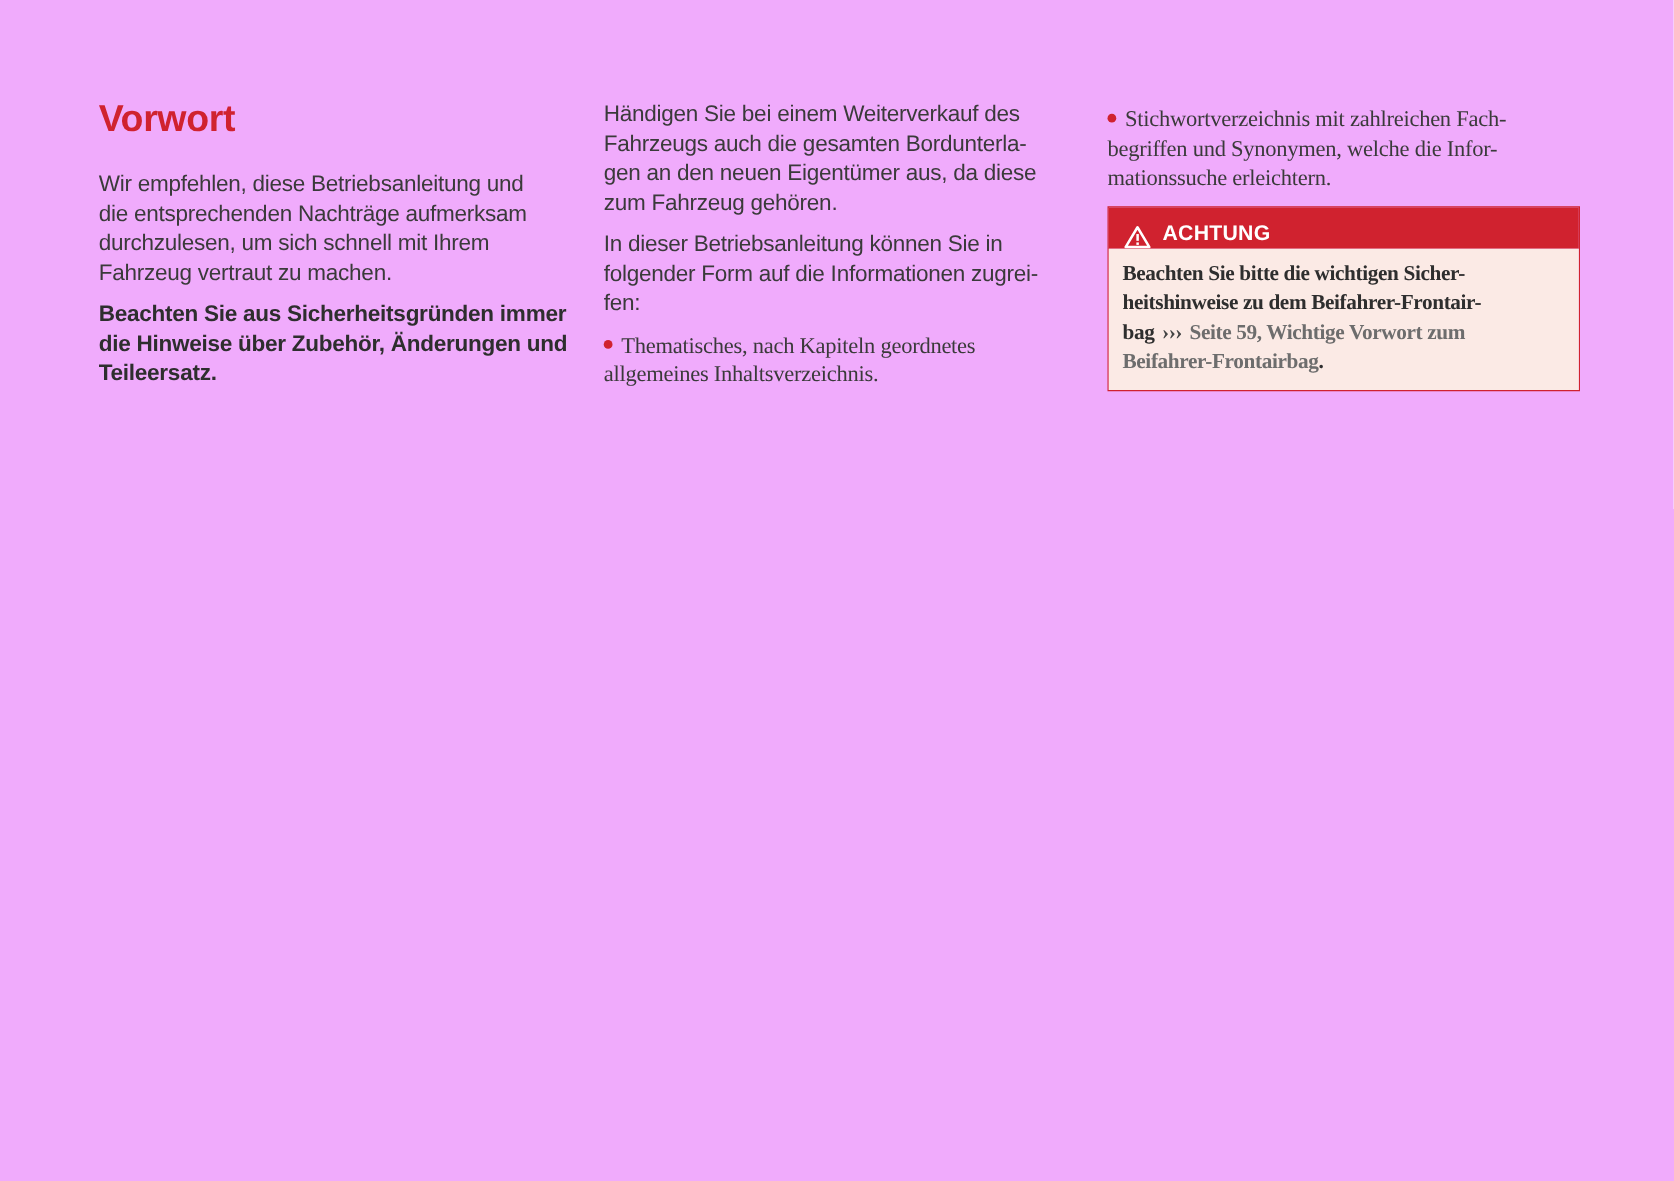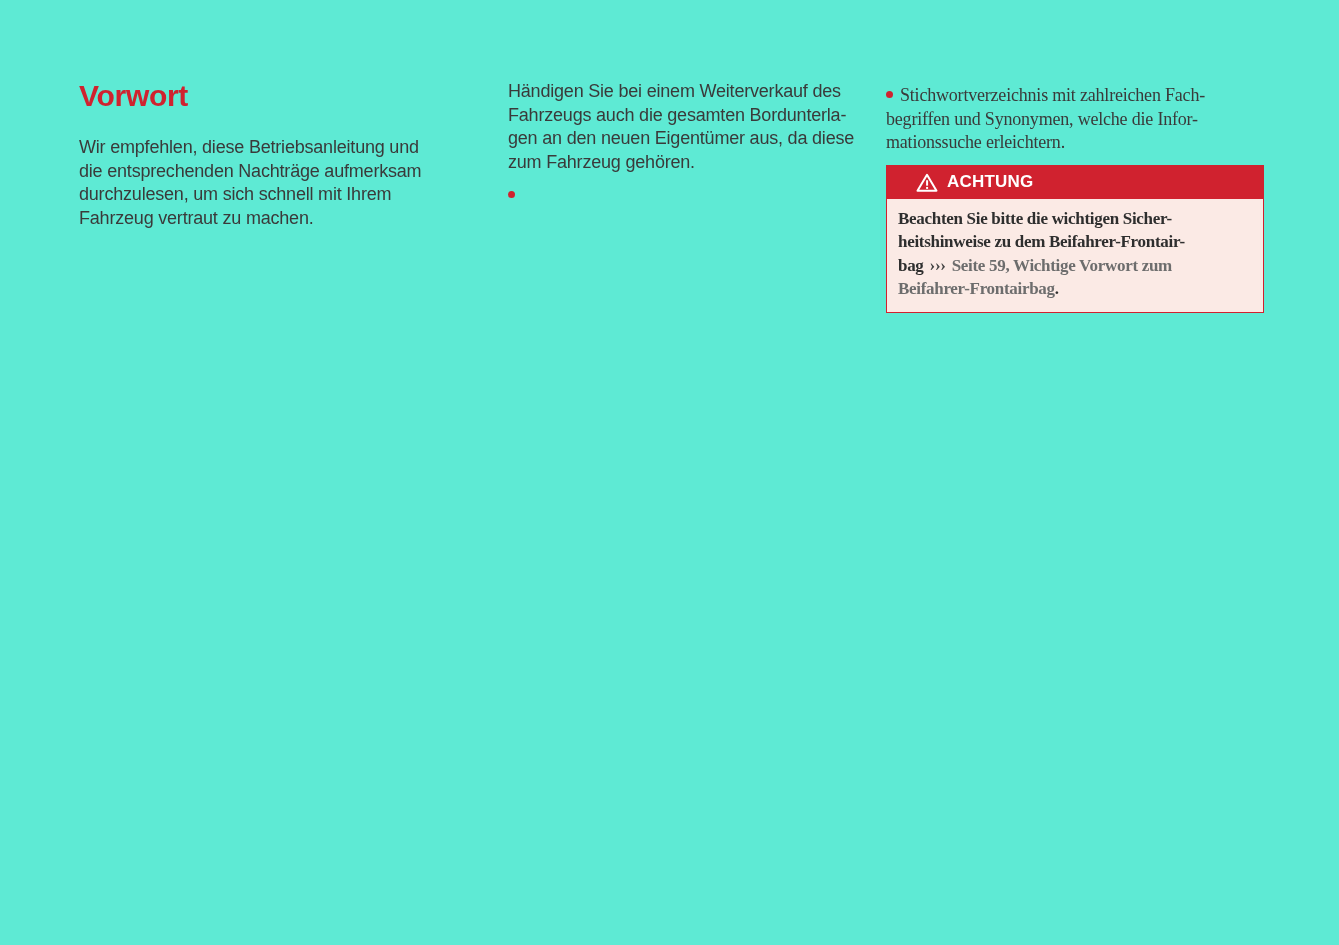--- a/index.html
+++ b/index.html
@@ -7,34 +7,34 @@
     --pink:#fbeae5;
     --text:#3a3a3a;
     --ref-gray:#6d6d6d;
   }
   *{box-sizing:border-box;}
   html,body{margin:0;padding:0;background:#ffffff;}
   .page{
     position:relative;
     width:1339px;
     height:945px;
-    background:#5eead4;
+    background:#f0abfc;
     font-family:"Liberation Sans", sans-serif;
     color:var(--text);
     overflow:hidden;
   }
   .col{
     position:absolute;
     top:80px;
     font-size:18px;
     line-height:23.5px;
     letter-spacing:-0.2px;
   }
   .col1{left:79px;width:400px;}
-  .col2{left:508px;width:400px;}
+  .col2{left:483px;width:400px;}
   .col3{left:886px;width:378px;}
   h1.title{
     margin:0 0 24px 0;
     font-size:30px;
     line-height:32px;
     font-weight:bold;
     color:var(--accent);
     letter-spacing:-0.3px;
   }
   p.para{
@@ -61,22 +61,22 @@
   
   .warning-box{
     margin-top:6px;
     border:1.5px solid var(--accent);
     width:378px;
   }
   .warning-header{
     background:var(--accent);
     height:33px;
     display:flex;
-    align-items:center;
-    padding:0 29px;
+    align-items:flex-end;
+    padding:0 12px;
     gap:9px;
   }
   .warning-header .label{
     color:#ffffff;
     font-weight:bold;
     font-size:17px;
     letter-spacing:0.2px;
   }
   .warning-body{
     background:var(--pink);
@@ -108,28 +108,35 @@
 <body>
 
 <div class="page">
 
   <div class="col col1">
     <h1 class="title">Vorwort</h1>
     <p class="para">Wir empfehlen, diese Betriebsanleitung und
 die entsprechenden Nachträge aufmerksam
 durchzulesen, um sich schnell mit Ihrem
 Fahrzeug vertraut zu machen.</p>
+    <p class="para bold">Beachten Sie aus Sicherheitsgründen immer
+die Hinweise über Zubehör, Änderungen und
+Teileersatz.</p>
   </div>
 
   <div class="col col2">
     <p class="para">Händigen Sie bei einem Weiterverkauf des
 Fahrzeugs auch die gesamten Bordunterla-
 gen an den neuen Eigentümer aus, da diese
 zum Fahrzeug gehören.</p>
-    <p class="bullet"><span class="dot"></span></p>
+    <p class="para">In dieser Betriebsanleitung können Sie in
+folgender Form auf die Informationen zugrei-
+fen:</p>
+    <p class="bullet"><span class="dot"></span><span>Thematisches, nach Kapiteln geordnetes
+allgemeines Inhaltsverzeichnis.</span></p>
   </div>
 
   <div class="col col3">
     <p class="bullet"><span class="dot"></span><span>Stichwortverzeichnis mit zahlreichen Fach-
 begriffen und Synonymen, welche die Infor-
 mationssuche erleichtern.</span></p>
 
     <div class="warning-box">
       <div class="warning-header">
         <svg class="warn-icon" viewBox="0 0 24 21">

